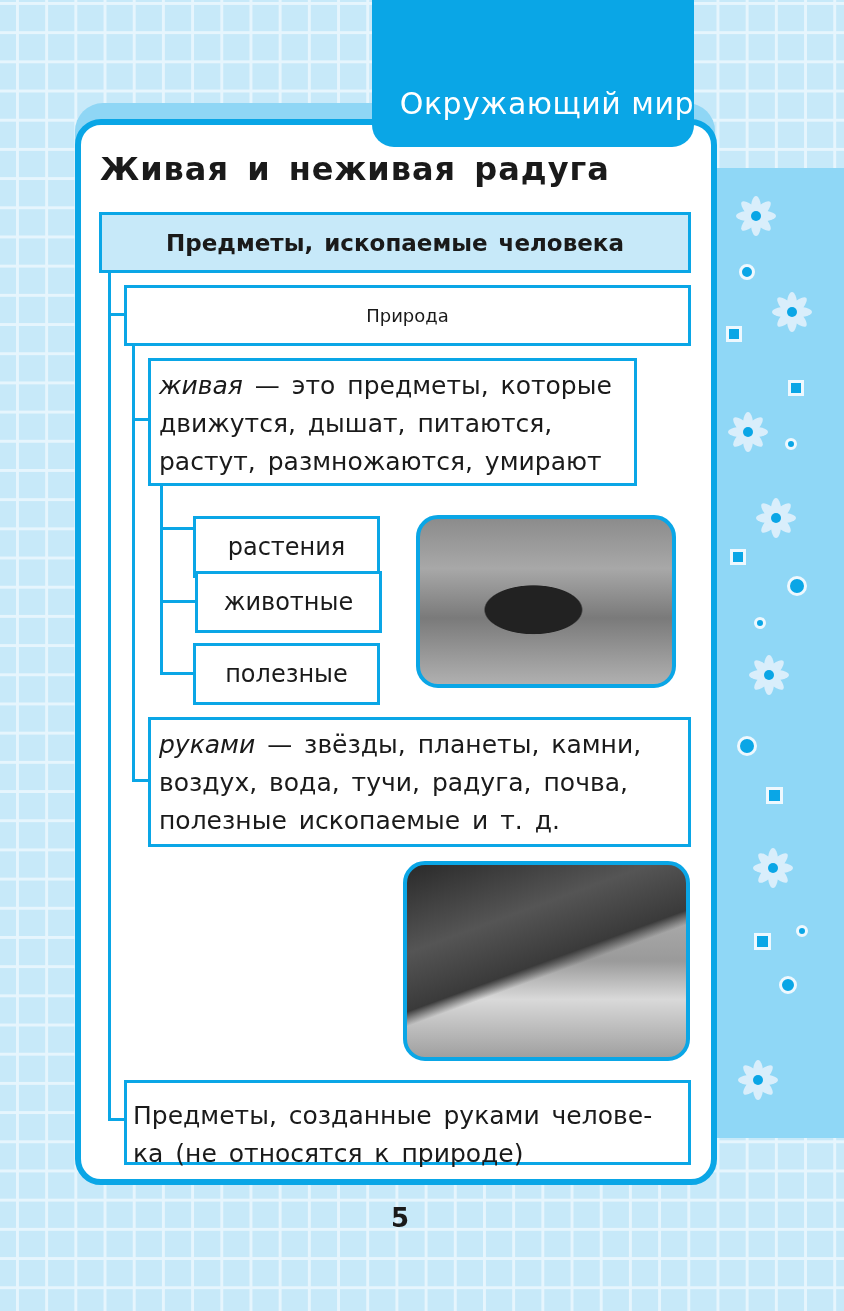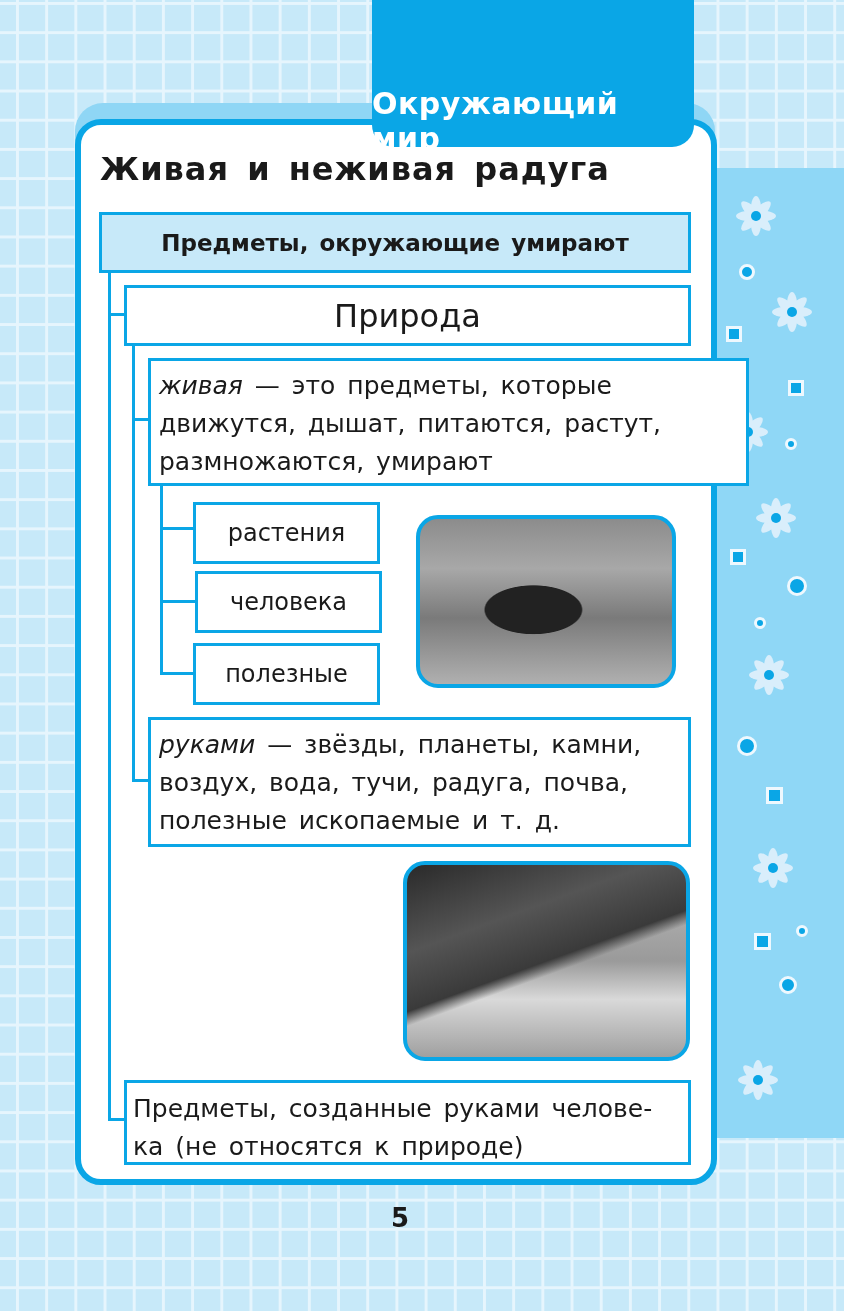--- a/index.html
+++ b/index.html
@@ -12,29 +12,29 @@
     background-size:29.2px 29.2px;
     background-position:16px 2px;
     font-family:"DejaVu Sans", sans-serif;
     color:#1a1a1a;
   }
   .abs { position:absolute; box-sizing:border-box; }
   .side-panel { left:712px; top:168px; width:132px; height:970px; background:#8fd7f6; }
   .card-shadow { left:75px; top:103px; width:640px; height:80px; background:#8fd6f5; border-radius:28px 28px 0 0; }
   .card { left:75px; top:119px; width:642px; height:1066px; background:#fff; border:6px solid #0aa6e6; border-radius:26px; }
   .tab { left:372px; top:0; width:322px; height:147px; background:#0aa6e6; border-radius:0 0 22px 22px; }
-  .tab-label { left:372px; top:86px; width:322px; text-align:left; color:#fff; font-weight:bold; font-size:30px; letter-spacing:0.5px; font-family:"DejaVu Sans", sans-serif; }
+  .tab-label { left:372px; top:86px; width:322px; text-align:right; color:#fff; font-weight:normal; font-size:30px; letter-spacing:0.5px; font-family:"DejaVu Sans", sans-serif; }
   .page-title { left:100px; top:150px; font-weight:bold; font-size:32px; letter-spacing:1px; word-spacing:6px; }
   .box { border:3px solid #0aa6e6; background:#fff; }
   .box-header { left:99px; top:212px; width:592px; height:61px; background:#c7e9f9; font-weight:bold; font-size:23px; display:flex; align-items:center; justify-content:center; word-spacing:3px; }
-  .box-priroda { left:124px; top:285px; width:567px; height:61px; font-size:32px; display:flex; align-items:center; justify-content:center; }
+  .box-priroda { left:124px; top:285px; width:567px; height:61px; font-size:18px; display:flex; align-items:center; justify-content:center; }
   .box-text { font-size:25px; line-height:38px; padding:6px 8px; word-spacing:4px; }
-  .box-living { left:148px; top:358px; width:601px; height:128px; }
+  .box-living { left:148px; top:358px; width:489px; height:128px; }
   .box-nonliving { left:148px; top:717px; width:543px; height:130px; }
-  .box-made { left:124px; top:1080px; width:567px; height:85px; padding:7px 6px; line-height:38px; }
+  .box-made { left:124px; top:1080px; width:567px; height:85px; padding:14px 6px; line-height:38px; }
   .box-item { width:187px; height:62px; font-size:24px; display:flex; align-items:center; justify-content:center; }
   .vline { background:#0aa6e6; width:3px; }
   .hline { background:#0aa6e6; height:3px; }
   .photo { border:4px solid #0aa6e6; border-radius:22px; overflow:hidden; }
   .dog-photo { left:416px; top:515px; width:260px; height:173px; background:
       radial-gradient(ellipse 80px 40px at 45% 55%, #222 60%, transparent 62%),
       linear-gradient(to bottom, #8c8c8c 0%, #a8a8a8 30%, #7a7a7a 60%, #b0b0b0 100%); }
   .rock-photo { left:403px; top:861px; width:287px; height:200px; background:
       linear-gradient(160deg, #2a2a2a 0%, #555 30%, #3a3a3a 50%, transparent 55%),
       linear-gradient(to bottom, #bdbdbd 0%, #9a9a9a 50%, #d9d9d9 70%, #a0a0a0 100%); }
@@ -138,36 +138,36 @@
 <div class="abs hline" style="left:108px;top:1118px;width:18px"></div>
 <div class="abs vline" style="left:132px;top:345px;height:437px"></div>
 <div class="abs hline" style="left:132px;top:418px;width:18px"></div>
 <div class="abs hline" style="left:132px;top:779px;width:18px"></div>
 <div class="abs vline" style="left:160px;top:485px;height:189px"></div>
 <div class="abs hline" style="left:160px;top:527px;width:35px"></div>
 <div class="abs hline" style="left:160px;top:600px;width:35px"></div>
 <div class="abs hline" style="left:160px;top:672px;width:35px"></div>
 
 <div class="abs box box-header">
-  <span>Предметы, окружающие умирают</span>
+  <span>Предметы, ископаемые человека</span>
 </div>
 
 <div class="abs box box-priroda">
   <span>Природа</span>
 </div>
 
 <div class="abs box box-text box-living">
   <i>живая</i><span> — это предметы, которые движутся, дышат, питаются, растут, размножаются, умирают</span>
 </div>
 
-<div class="abs box box-item" style="left:193px;top:502px">
+<div class="abs box box-item" style="left:193px;top:516px">
   <span>растения</span>
 </div>
 <div class="abs box box-item" style="left:195px;top:571px">
-  <span>человека</span>
+  <span>животные</span>
 </div>
 <div class="abs box box-item" style="left:193px;top:643px">
   <span>полезные</span>
 </div>
 
 <div class="abs photo dog-photo"></div>
 
 <div class="abs box box-text box-nonliving">
   <i>руками</i><span> — звёзды, планеты, камни, воздух, вода, тучи, радуга, почва, полезные ископаемые и т. д.</span>
 </div>

